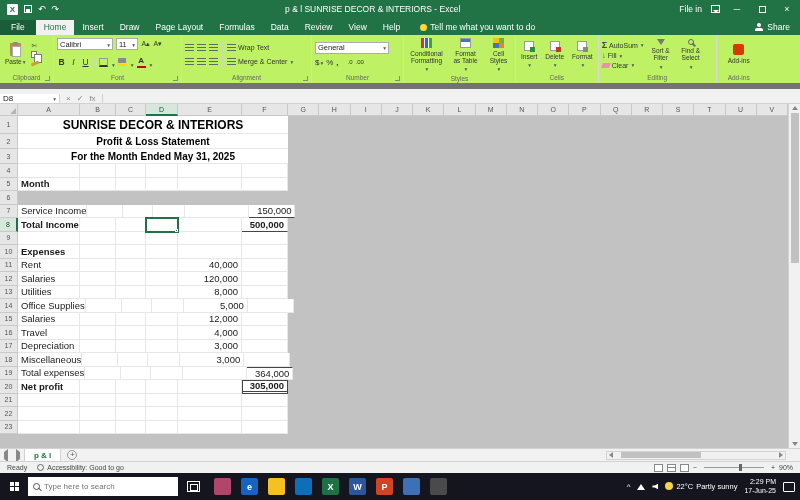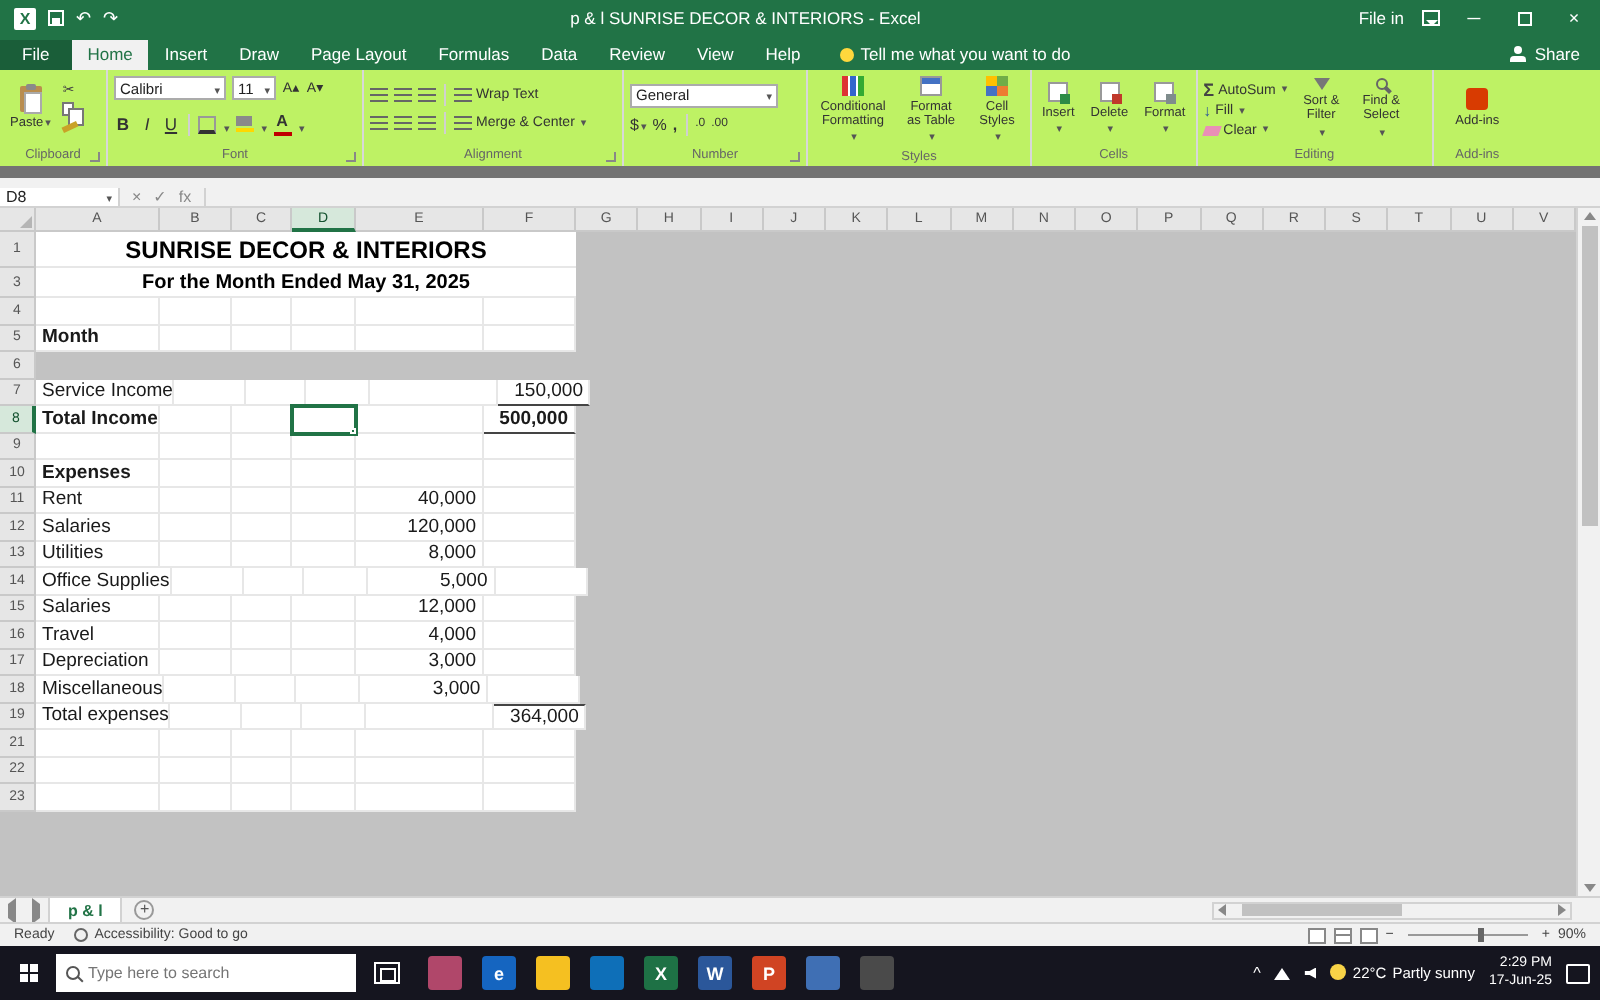--- a/index.html
+++ b/index.html
@@ -457,20 +457,27 @@
       </div>
       <div class="grid">
           <div class="row t1">
             <div class="rownum">1</div>
             <div class="rowcells">
               <div class="merged">SUNRISE DECOR &amp; INTERIORS</div>
             </div>
             <div class="rowfill"></div>
           </div>
           <div class="row t2">
+            <div class="rownum">2</div>
+            <div class="rowcells">
+              <div class="merged">Profit &amp; Loss Statement</div>
+            </div>
+            <div class="rowfill"></div>
+          </div>
+          <div class="row t2">
             <div class="rownum">3</div>
             <div class="rowcells">
               <div class="merged">For the Month Ended May 31, 2025</div>
             </div>
             <div class="rowfill"></div>
           </div>
           <div class="row">
             <div class="rownum">4</div>
             <div class="rowcells">
               <div class="cell" style="flex: 0 0 62px;"></div>
@@ -646,20 +653,32 @@
           </div>
           <div class="row">
             <div class="rownum">19</div>
             <div class="rowcells">
               <div class="cell label" style="flex: 0 0 62px;">Total expenses</div>
               <div class="cell" style="flex: 0 0 36px;"></div>
               <div class="cell" style="flex: 0 0 30px;"></div>
               <div class="cell" style="flex: 0 0 32px;"></div>
               <div class="cell" style="flex: 0 0 64px;"></div>
               <div class="cell num bt" style="flex: 0 0 46px;">364,000</div>
+            </div>
+            <div class="rowfill"></div>
+          </div>
+          <div class="row">
+            <div class="rownum">20</div>
+            <div class="rowcells">
+              <div class="cell label b" style="flex: 0 0 62px;">Net profit</div>
+              <div class="cell" style="flex: 0 0 36px;"></div>
+              <div class="cell" style="flex: 0 0 30px;"></div>
+              <div class="cell" style="flex: 0 0 32px;"></div>
+              <div class="cell" style="flex: 0 0 64px;"></div>
+              <div class="cell num b box" style="flex: 0 0 46px;">305,000</div>
             </div>
             <div class="rowfill"></div>
           </div>
           <div class="row">
             <div class="rownum">21</div>
             <div class="rowcells">
               <div class="cell" style="flex: 0 0 62px;"></div>
               <div class="cell" style="flex: 0 0 36px;"></div>
               <div class="cell" style="flex: 0 0 30px;"></div>
               <div class="cell" style="flex: 0 0 32px;"></div>

